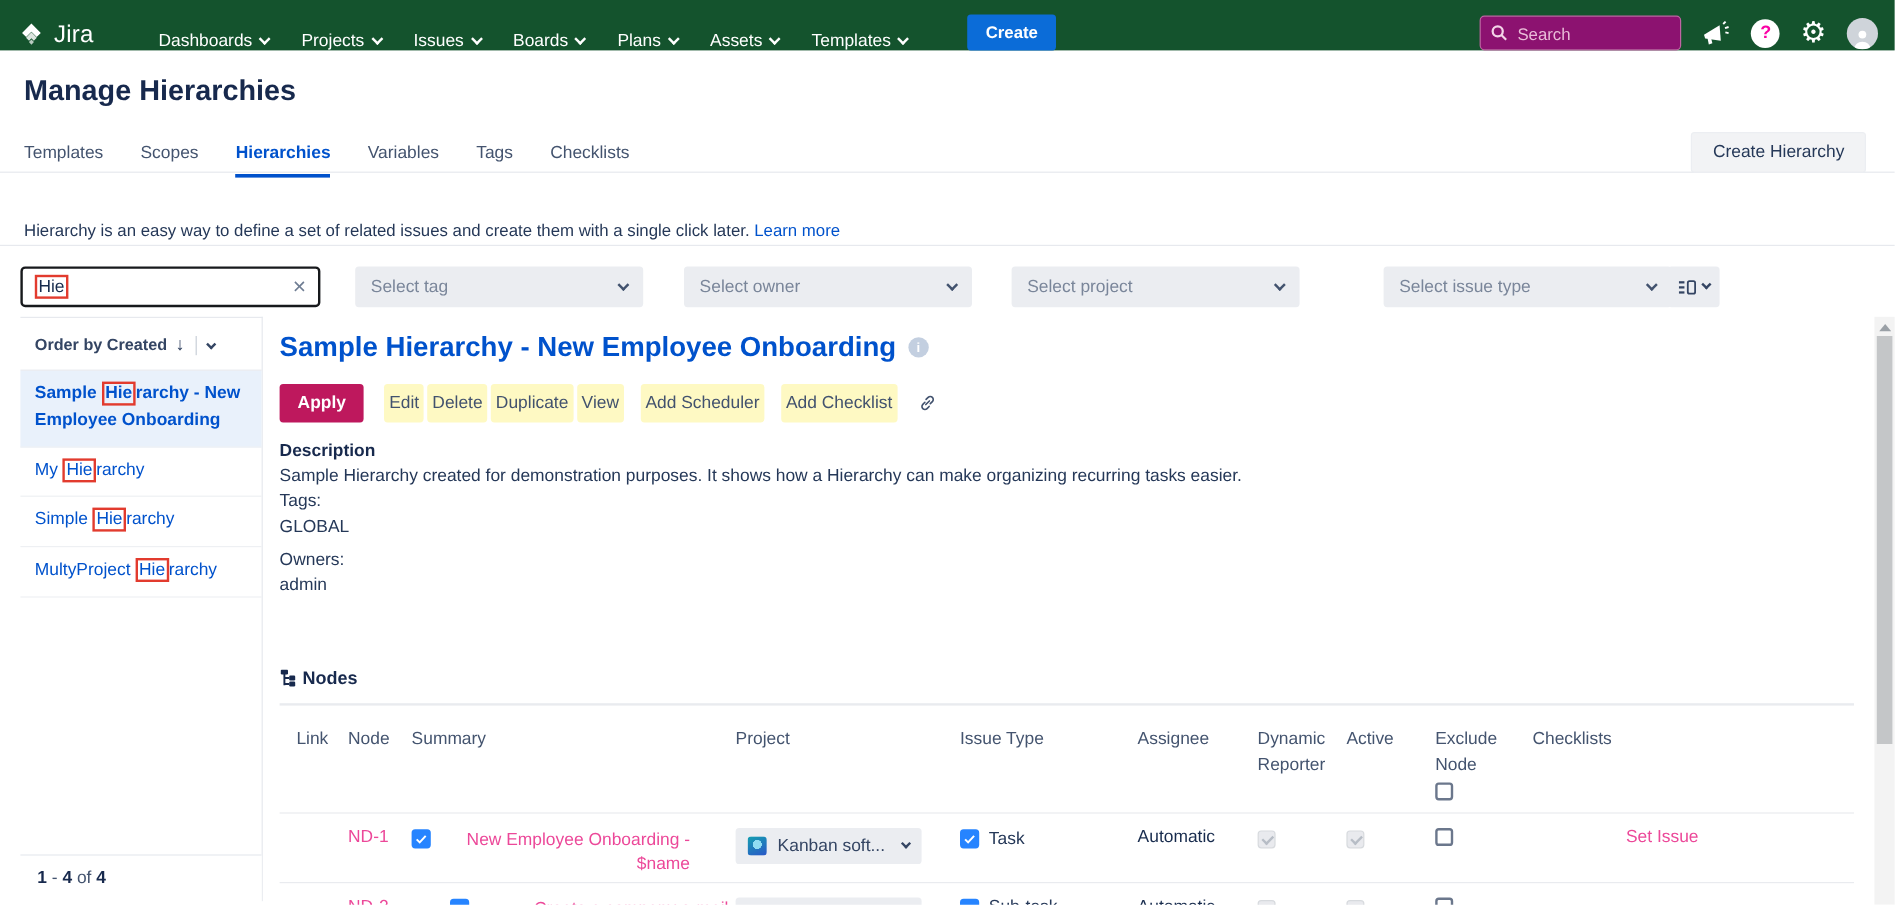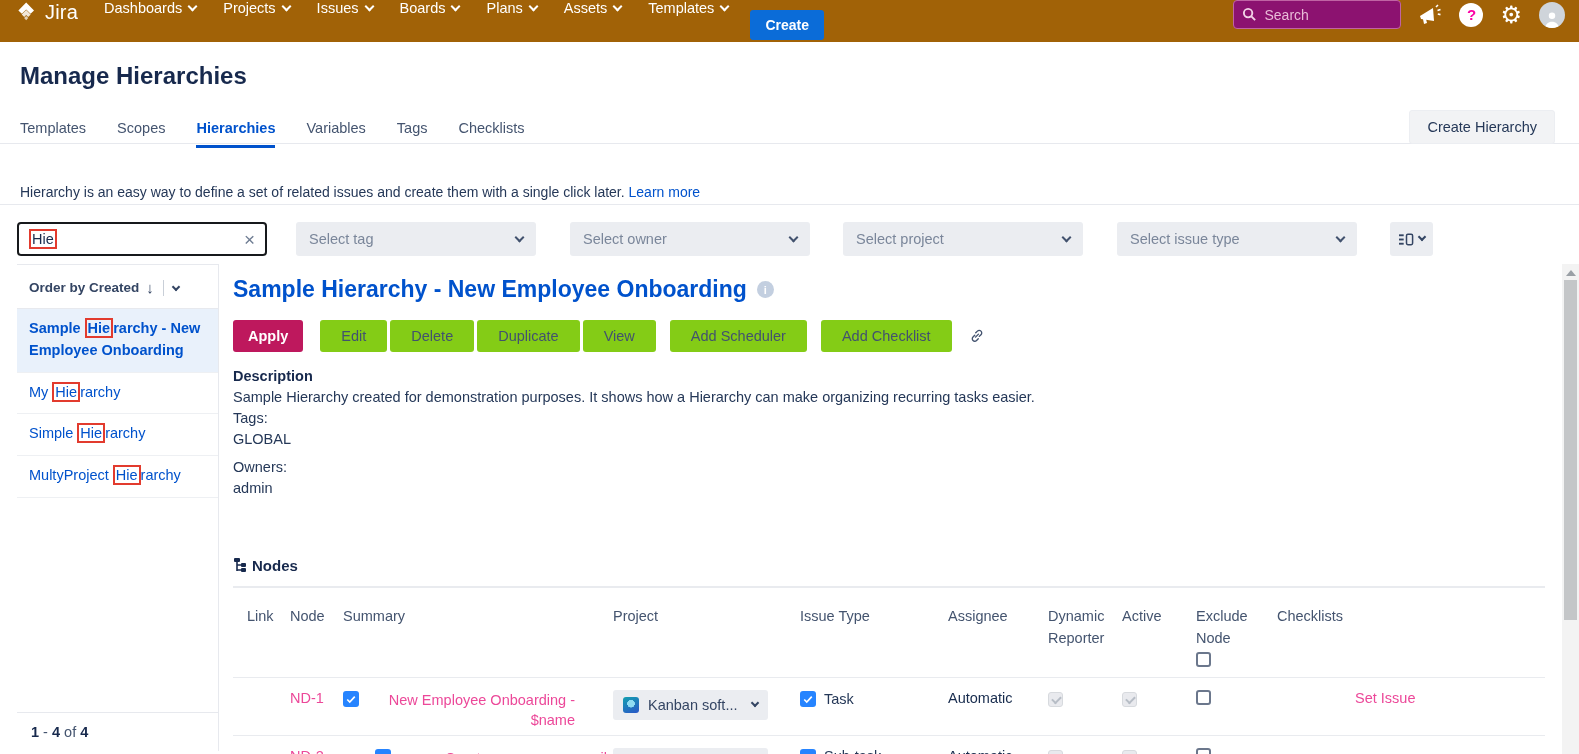--- a/index.html
+++ b/index.html
@@ -2,22 +2,22 @@
 <html><head>
 <meta charset="utf-8">
 <style>
   * { box-sizing: border-box; margin: 0; padding: 0; }
   html,body { width:1579px; height:754px; }
   body {
     position: relative; overflow: hidden; background:#fff;
     font-family:"Liberation Sans", sans-serif; color:#172B4D; font-size:14.5px;
   }
   
-  .nav { position:absolute; top:0; left:0; right:0; height:42px; background:#a16207;
-         display:flex; align-items:flex-start; padding:0 14px; }
+  .nav { position:absolute; top:0; left:0; right:0; height:42px; background:#14532d;
+         display:flex; align-items:flex-end; padding:0 14px;gap:28px; }
   .logo { display:flex; align-items:center; gap:6px; margin-right:26px; }
   .logo-text { color:#fff; font-size:20px; font-weight:500; letter-spacing:.2px; }
   .nav-menu { display:flex; align-items:center; gap:27px; }
   .nav-item { color:#fff; font-size:14.5px; display:flex; align-items:center; gap:7px; cursor:pointer; }
   .chev { width:7px; height:7px; border-right:2px solid currentColor; border-bottom:2px solid currentColor;
           transform:rotate(45deg); margin-top:-4px; display:inline-block; }
   .nav-create { margin-left:22px; background:#0b6cd8; color:#fff; font-weight:700; font-size:14px;
                 border:none; border-radius:3px; padding:7px 15px; cursor:pointer;margin-top:10px; }
   .nav-right { margin-left:auto; display:flex; align-items:center; gap:17px; }
   .nav-search { width:168px; height:29px; background:#8c1270; border:1px solid #c063a4; border-radius:4px;
@@ -68,22 +68,22 @@
   .h-item.selected { background:#e9f1fb; font-weight:700; }
   .pagination { position:absolute; left:0; right:0; bottom:0; border-top:1px solid #e7e9ee; padding:11px 14px;
                 font-size:14.5px; color:#44546F; background:#fff; }
   .pagination b { color:#17294d; }
   
   .main { position:absolute; left:233px; top:276px; width:1312px; }
   .detail-title { display:flex; align-items:center; gap:10px; font-size:23px; font-weight:600; color:#0052CC; }
   .info-i { width:17px; height:17px; border-radius:50%; background:#c3cfe0; color:#fff; font-size:11px; font-weight:700;
             display:flex; align-items:center; justify-content:center; cursor:pointer; font-style:normal; }
   .btn-row { margin-top:17px; display:flex; align-items:center; }
-  .btn { border:none; border-radius:3px; font-size:14.5px; padding:8px 21px; cursor:pointer; color:#42526E;
-         background:#84cc16; font-family:"Liberation Sans",sans-serif; }
+  .btn { border:none; border-radius:3px; font-size:14.5px; padding:8px 4px; cursor:pointer; color:#42526E;
+         background:#fef9c3; font-family:"Liberation Sans",sans-serif; }
   .btn.primary { background:#be185d; color:#fff; font-weight:700; padding:8px 15px; }
   .btn-group { display:flex; gap:3px; margin-left:17px; }
   .btn.spaced { margin-left:14px; }
   .link-btn { margin-left:16px; background:transparent; border:none; cursor:pointer; display:flex; align-items:center; }
   .desc-block { margin-top:14px; font-size:14.5px; color:#253858; line-height:1.45; }
   .desc-label { font-weight:700; color:#17294d; }
   .owners-label { margin-top:7px; }
   
   .nodes-head { margin-top:58px; display:flex; align-items:center; gap:5px; font-size:15px; font-weight:700; color:#17294d; }
   .nodes-divider { margin-top:12px; height:2px; background:#e9ebef; }
@@ -216,21 +216,21 @@
     <i class="chev"></i>
 </div>
 <div class="select" style="left:570px">
   <span>Select owner</span>
     <i class="chev"></i>
 </div>
 <div class="select" style="left:843px">
   <span>Select project</span>
     <i class="chev"></i>
 </div>
-<div class="select" style="left:1117px">
+<div class="select" style="left:1153px">
   <span>Select issue type</span>
     <i class="chev"></i>
 </div>
 <div class="view-toggle">
   <svg width="15" height="13" viewBox="0 0 16 13">
     <rect x="0" y="1" width="5" height="2" fill="#344563"></rect>
       <rect x="0" y="5.5" width="5" height="2" fill="#344563"></rect>
     <rect x="0" y="10" width="5" height="2" fill="#344563"></rect>
     <rect x="8" y="1" width="6.5" height="11" rx="1.5" fill="none" stroke="#344563" stroke-width="1.6"></rect>
   </svg>

